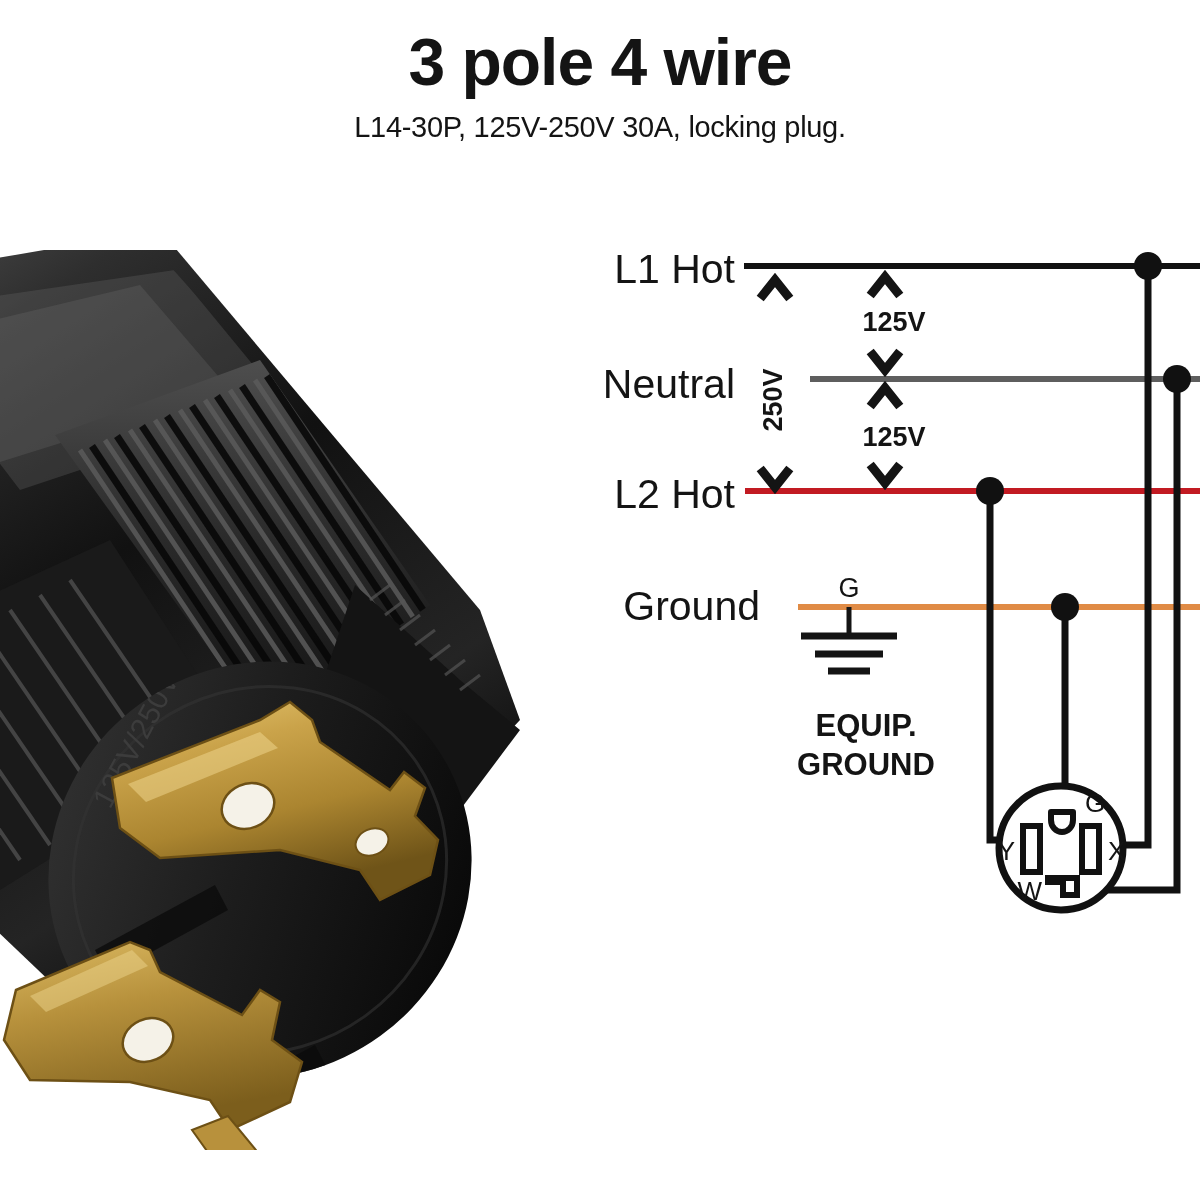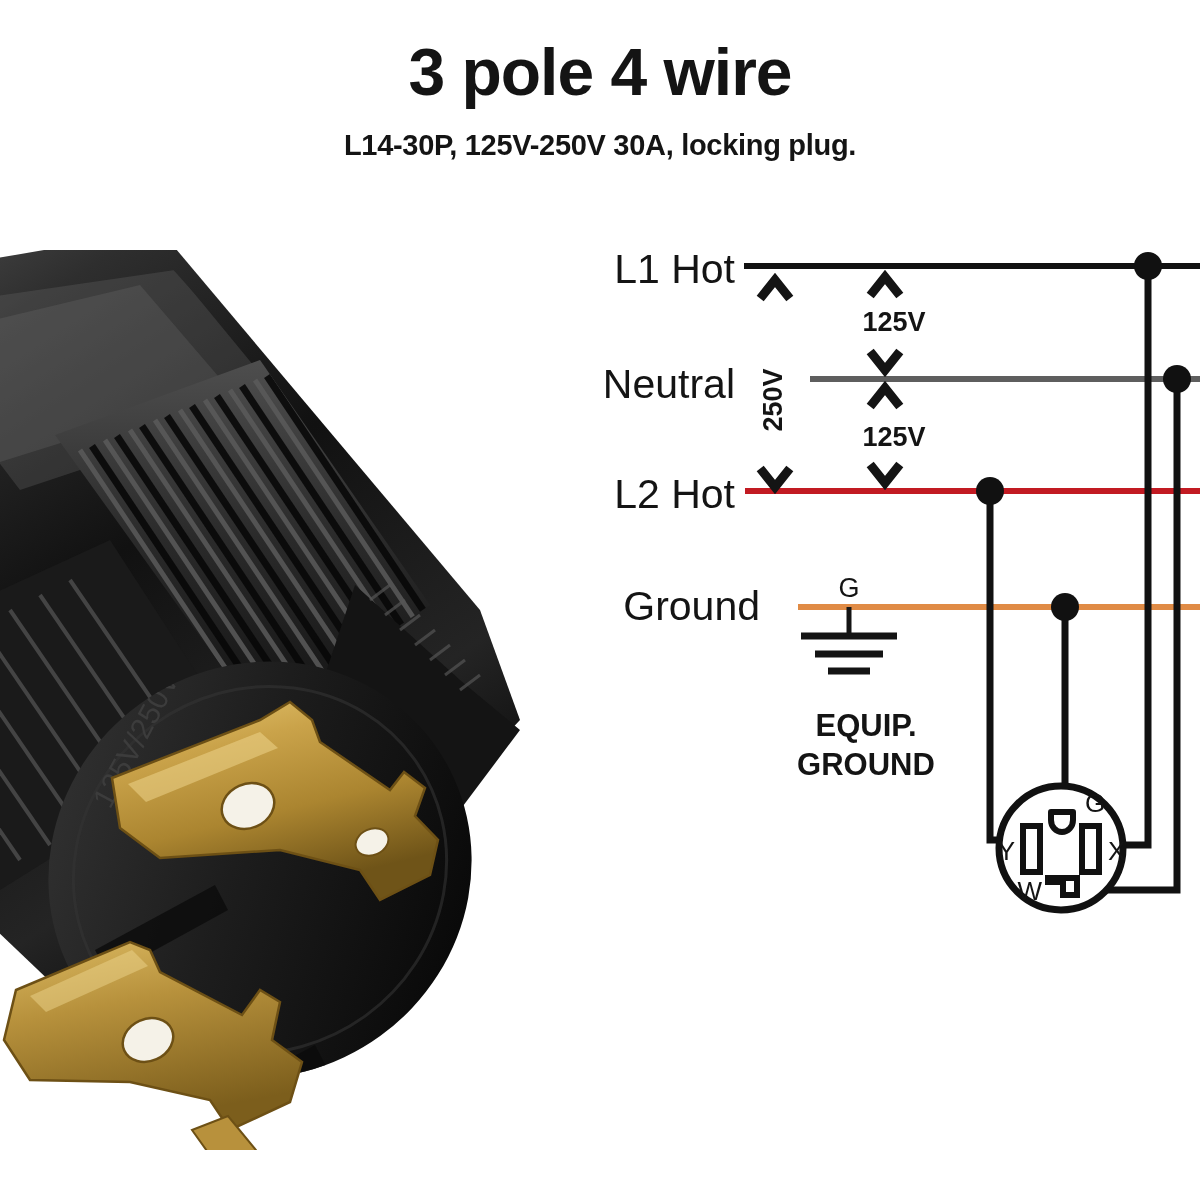--- a/index.html
+++ b/index.html
@@ -25,32 +25,32 @@
   #header {
     position: absolute;
     left: 0;
     top: 0;
     width: 1200px;
     text-align: center;
     pointer-events: none;
   }
   #title {
     margin: 0;
-    padding-top: 38px;
+    padding-top: 28px;
     font-size: 66px;
     font-weight: 700;
     letter-spacing: -1px;
     line-height: 1.05;
     color: #141414;
   }
   #subtitle {
-    margin: 8px;
+    margin: 0;
     padding-top: 14px;
     font-size: 29px;
-    font-weight: 700;
+    font-weight: 400;
     letter-spacing: -0.3px;
     color: #141414;
   }
 
   
   #plug-photo {
     position: absolute;
     left: -40px;
     top: 250px;
     width: 700px;

